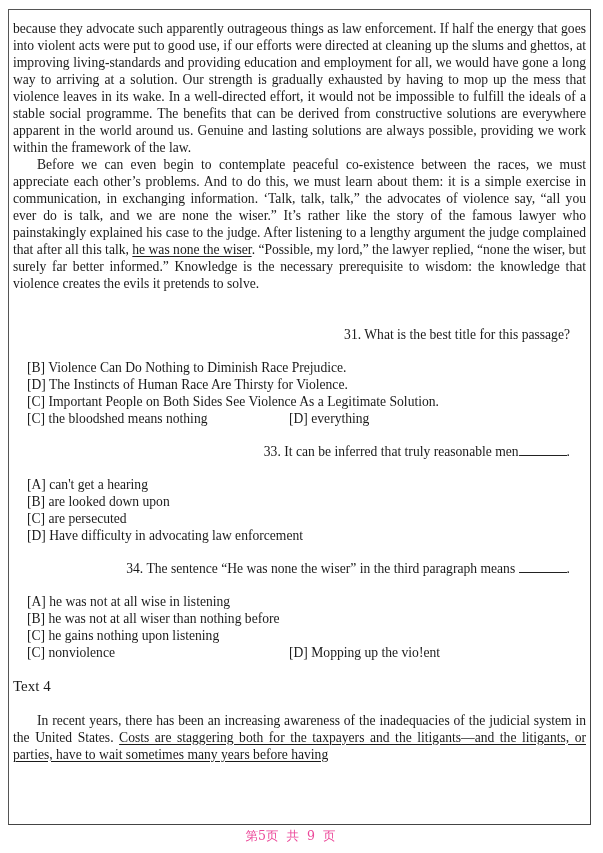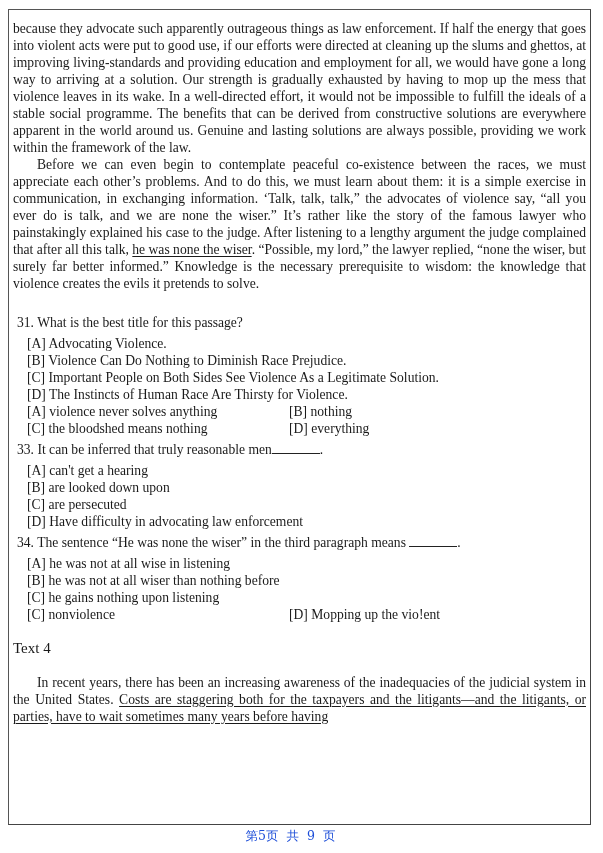--- a/index.html
+++ b/index.html
@@ -36,21 +36,21 @@
       line-height: 17px;
     }
     .para {
       margin: 0;
       text-align: justify;
       text-align-last: left;
     }
     .para.indent { text-indent: 24px; }
     .u { text-decoration: underline; text-underline-offset: 2px; }
     .gap { height: 17.5px; }
-    .q { margin: 4px; white-space: nowrap; }
+    .q { margin: 16px; white-space: nowrap; text-align: right; }
     .blank {
       display: inline-block;
       width: 48px;
       border-bottom: 1px solid #222;
       height: 11px;
       vertical-align: baseline;
     }
     .opt { margin: 0; padding-left: 14px; white-space: nowrap; }
     .opt-row { display: flex; padding-left: 14px; }
     .opt-row .col1 { width: 262px; white-space: nowrap; }
@@ -63,49 +63,44 @@
       padding-bottom: 17px;
     }
     .footer {
       position: absolute;
       top: 828px;
       left: 0;
       width: 581px;
       text-align: center;
       font-family: "DejaVu Serif", serif;
       font-size: 12.5px;
-      color: #1d4ed8;
+      color: #ec4899;
       word-spacing: 4px;
     }
   </style>
 </head>
 <body>
 
 <div class="frame">
   <div class="content">
 
     <p class="para">because they advocate such apparently outrageous things as law enforcement. If half the energy that goes into violent acts were put to good use, if our efforts were directed at cleaning up the slums and ghettos, at improving living-standards and providing education and employment for all, we would have gone a long way to arriving at a solution. Our strength is gradually exhausted by having to mop up the mess that violence leaves in its wake. In a well-directed effort, it would not be impossible to fulfill the ideals of a stable social programme. The benefits that can be derived from constructive solutions are everywhere apparent in the world around us. Genuine and lasting solutions are always possible, providing we work within the framework of the law.</p>
 
     <p class="para indent"><span>Before we can even begin to contemplate peaceful co-existence between the races, we must appreciate each other’s problems. And to do this, we must learn about them: it is a simple exercise in communication, in exchanging information. ‘Talk, talk, talk,” the advocates of violence say, “all you ever do is talk, and we are none the wiser.” It’s rather like the story of the famous lawyer who painstakingly explained his case to the judge. After listening to a lengthy argument the judge complained that after all this talk, </span><span class="u">he was none the wiser</span><span>. “Possible, my lord,” the lawyer replied, “none the wiser, but surely far better informed.” Knowledge is the necessary prerequisite to wisdom: the knowledge that violence creates the evils it pretends to solve.</span></p>
 
     <div class="gap"></div>
 
     <div id="question-list">
         <div>
           <p class="q"><span>31.</span> <span>What is the best title for this passage?</span></p>
-          <p class="opt">[A] Advocating Violence.</p>
           <p class="opt">[B] Violence Can Do Nothing to Diminish Race Prejudice.</p>
+          <p class="opt">[D] The Instincts of Human Race Are Thirsty for Violence.</p>
           <p class="opt">[C] Important People on Both Sides See Violence As a Legitimate Solution.</p>
-          <p class="opt">[D] The Instincts of Human Race Are Thirsty for Violence.</p>
         </div>
         <div>
-          <div class="opt-row">
-            <span class="col1">[A] violence never solves anything</span>
-            <span class="col2">[B] nothing</span>
-          </div>
           <div class="opt-row">
             <span class="col1">[C] the bloodshed means nothing</span>
             <span class="col2">[D] everything</span>
           </div>
         </div>
         <div>
           <p class="q"><span>33.</span> <span>It can be inferred that truly reasonable men</span><span class="blank"></span><span>.</span></p>
           <p class="opt">[A] can't get a hearing</p>
           <p class="opt">[B] are looked down upon</p>
           <p class="opt">[C] are persecuted</p>

